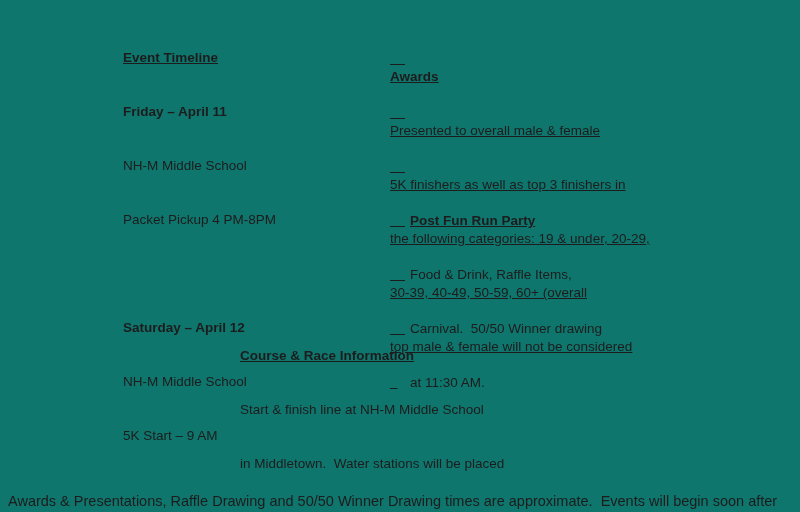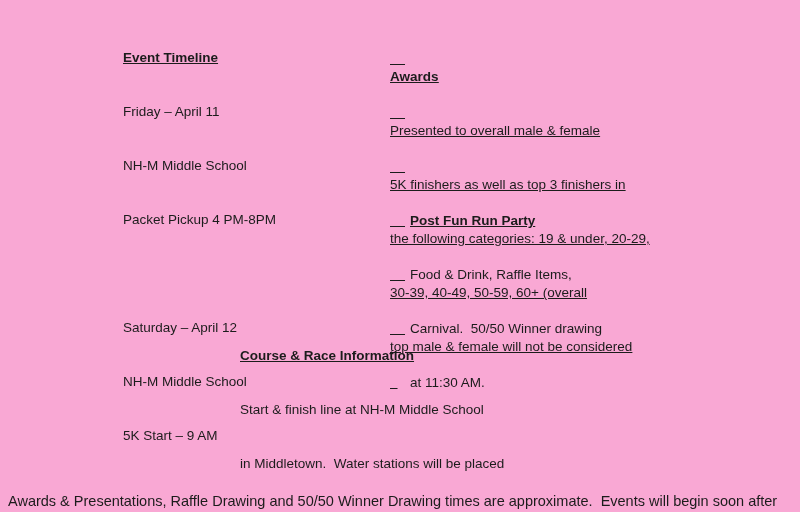--- a/index.html
+++ b/index.html
@@ -1,32 +1,32 @@
 <!DOCTYPE html>
 <html><head>
 <meta charset="utf-8">
 <style>
   html,body{margin:0;padding:0;background:#ffffff;}
   .doc{
     position:relative;
     width:800px;height:512px;
-    background:#f9a8d4;
+    background:#0f766e;
     color:#1c1c1c;
     font-family:"Liberation Sans", sans-serif;
     overflow:hidden;
   }
   .block{
     position:absolute;
     font-size:13.5px;
     line-height:18px;
     white-space:pre;
   }
   .line{min-height:18px;}
   .heading{font-weight:bold;text-decoration:underline;}
-  .subheading{font-weight:normal;}
+  .subheading{font-weight:bold;}
   .spacer{height:18px;}
   #event-timeline{left:123px;top:13px;}
   #awards{left:390px;top:32px;text-decoration:underline;}
   #post-fun-run-party{left:410px;top:176px;}
   #course-race-info{left:240px;top:311px;}
   #footer-note{left:8px;top:451px;font-size:14.5px;line-height:20px;}
 </style>
 </head>
 <body>
 

